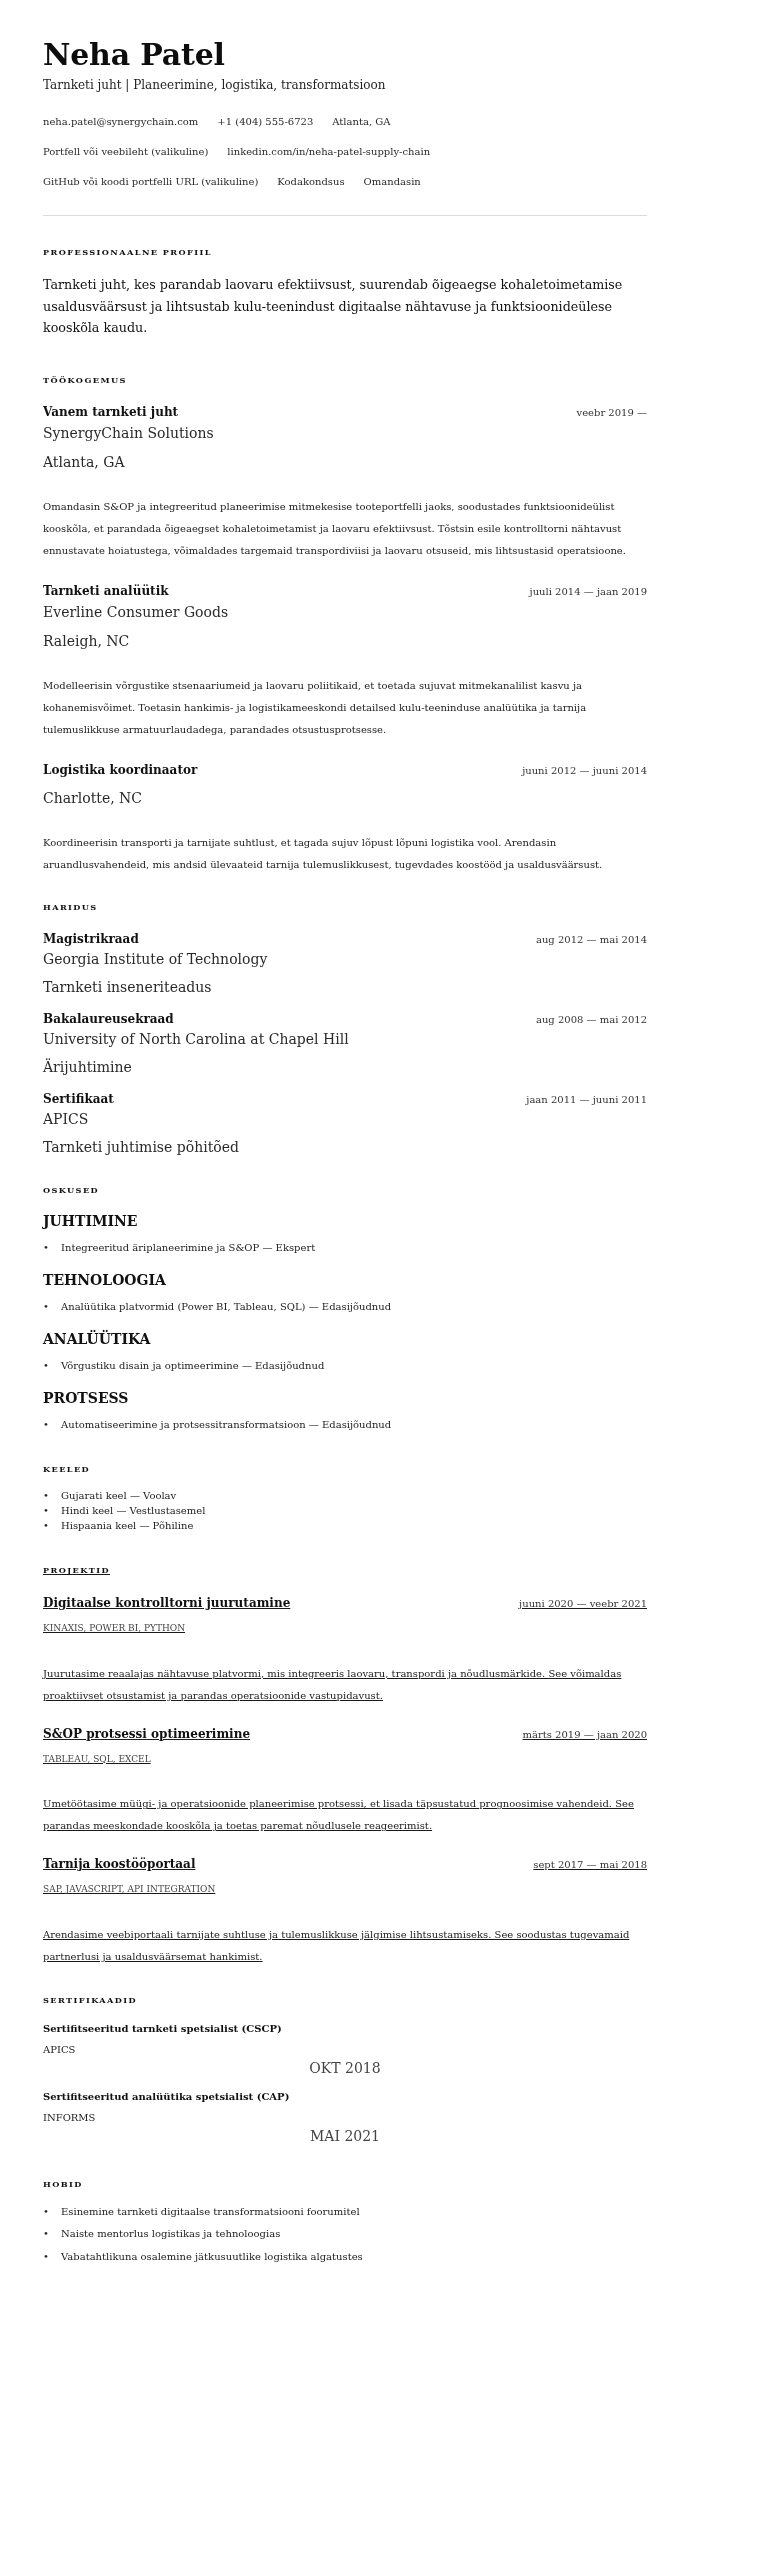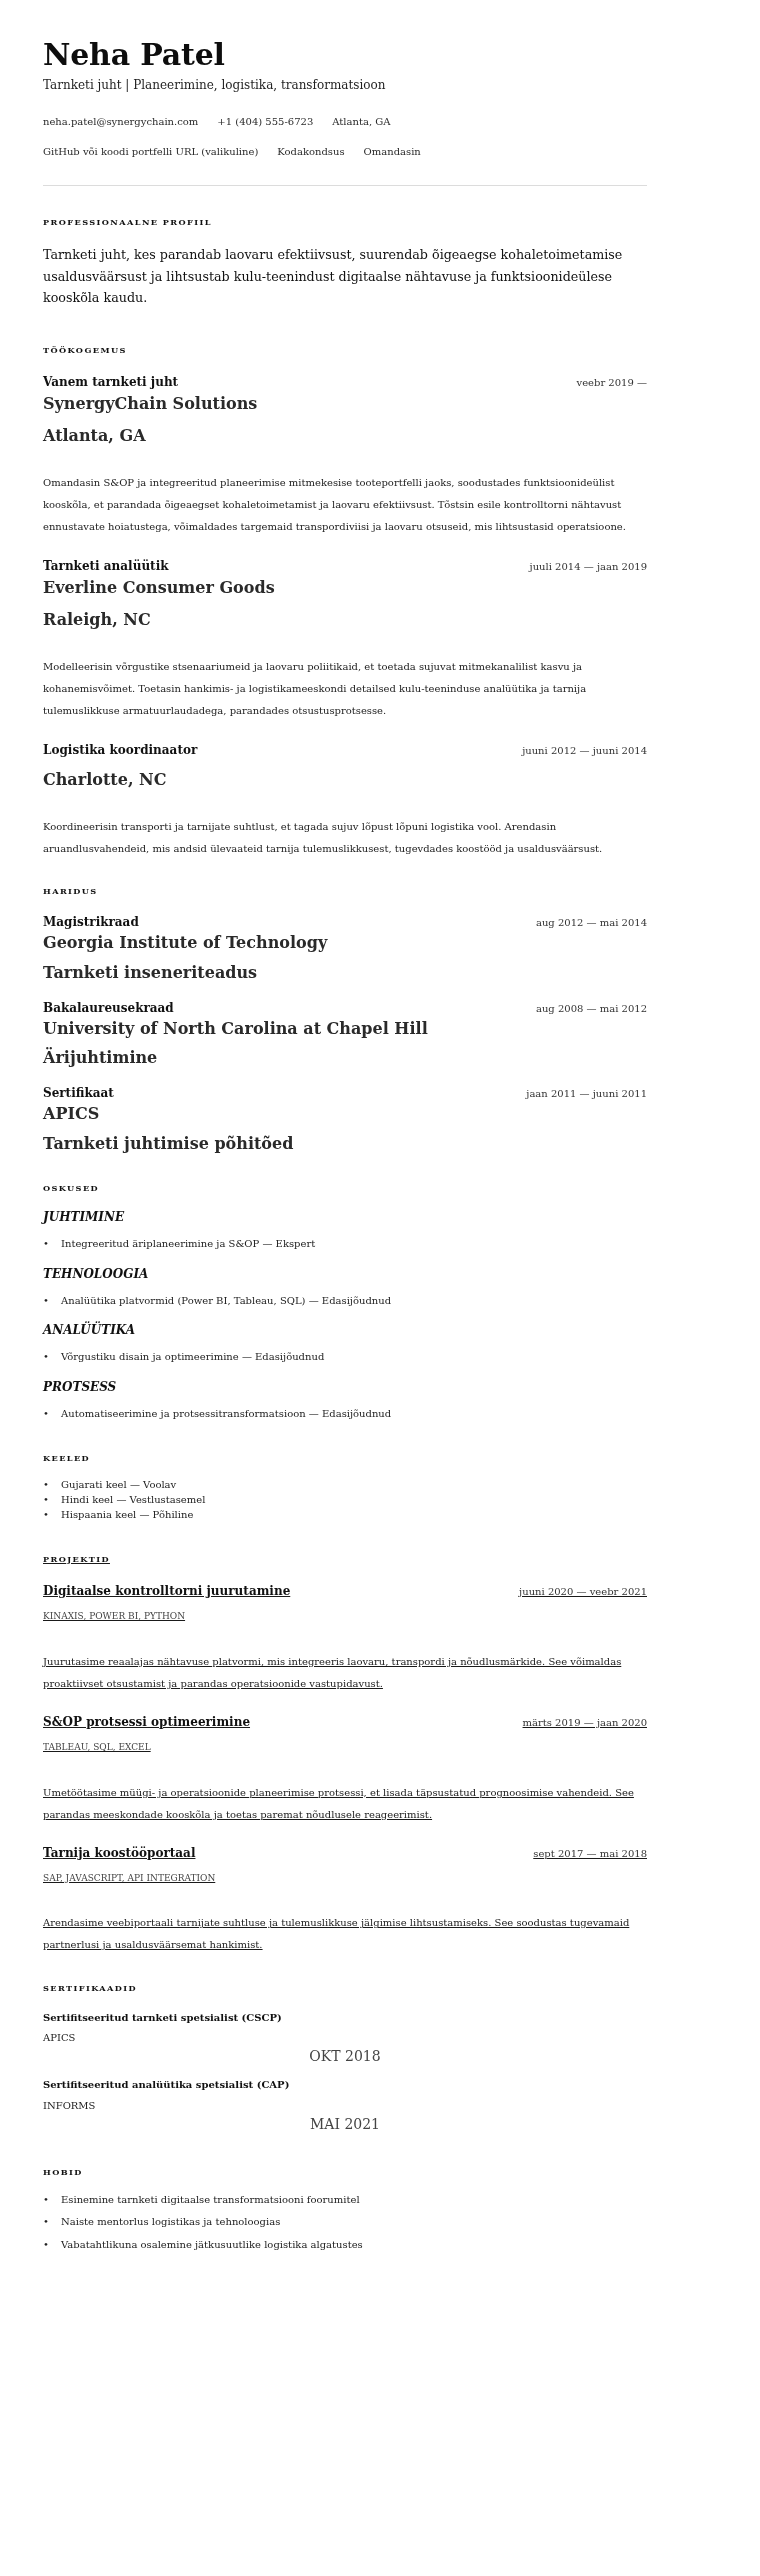--- a/index.html
+++ b/index.html
@@ -68,24 +68,23 @@
     font-weight: bold;
     color: #111;
     line-height: 1.3;
   }
   .entry-date {
     font-size: 10px;
     color: #333;
     white-space: nowrap;
   }
   .entry-sub {
-    font-size: 16px;
+    font-size: 14px;
     color: #2a2a2a;
     line-height: 1.3;
-    font-weight: bold;
   }
   .job { }
   .job:first-of-type { }
   .job-list .job { margin-top: 0; }
   .job-list { margin-top: 19px; }
   .job .company { margin-top: 3.8px; }
   .job .location { margin-top: 10.8px; }
   .job .desc {
     font-size: 10px;
     line-height: 22px;
@@ -95,26 +94,25 @@
   .job + .job { margin-top: 21.5px; }
 
   .sec-edu { margin-top: 27px; }
   .edu-list { margin-top: 19px; }
   .edu + .edu { margin-top: 16.5px; }
   .edu .school { margin-top: 2.5px; }
   .edu .field { margin-top: 9px; }
 
   .sec-skills { margin-top: 30px; }
   .skill-group-title {
-    font-size: 12px;
+    font-size: 14px;
     font-weight: bold;
     color: #111;
     line-height: 1.3;
     text-transform: uppercase;
-    font-style: italic;
   }
   .skill-groups { margin-top: 16px; }
   .skill-group + .skill-group { margin-top: 16.5px; }
   ul.bullets {
     list-style: none;
     font-size: 10px;
     color: #222;
   }
   ul.bullets li {
     position: relative;
@@ -187,20 +185,24 @@
   <header>
     <h1 class="name">Neha Patel</h1>
     <div class="tagline">Tarnketi juht | Planeerimine, logistika, transformatsioon</div>
 
     <div class="contact-row first">
       <span>neha.patel@synergychain.com</span>
       <span>+1 (404) 555-6723</span>
       <span>Atlanta, GA</span>
     </div>
     <div class="contact-row">
+      <span>Portfell või veebileht (valikuline)</span>
+      <span>linkedin.com/in/neha-patel-supply-chain</span>
+    </div>
+    <div class="contact-row">
       <span>GitHub või koodi portfelli URL (valikuline)</span>
       <span>Kodakondsus</span>
       <span>Omandasin</span>
     </div>
   </header>
 
   <hr class="divider">
 
   <section class="sec-profile">
     <h2 class="section-title">Professionaalne profiil</h2>

